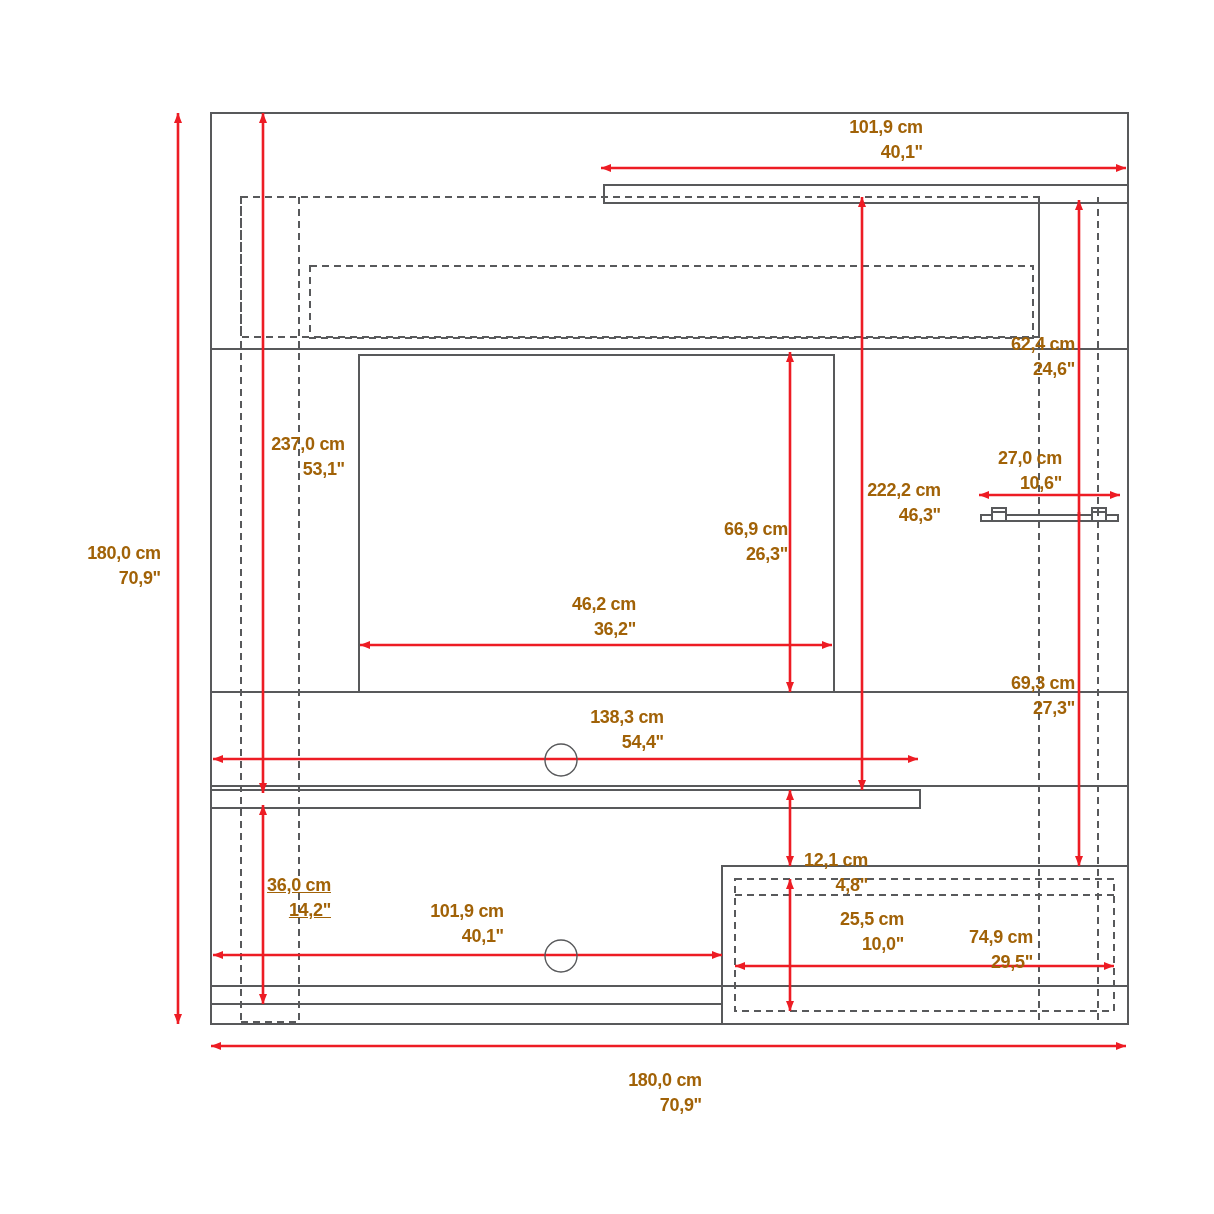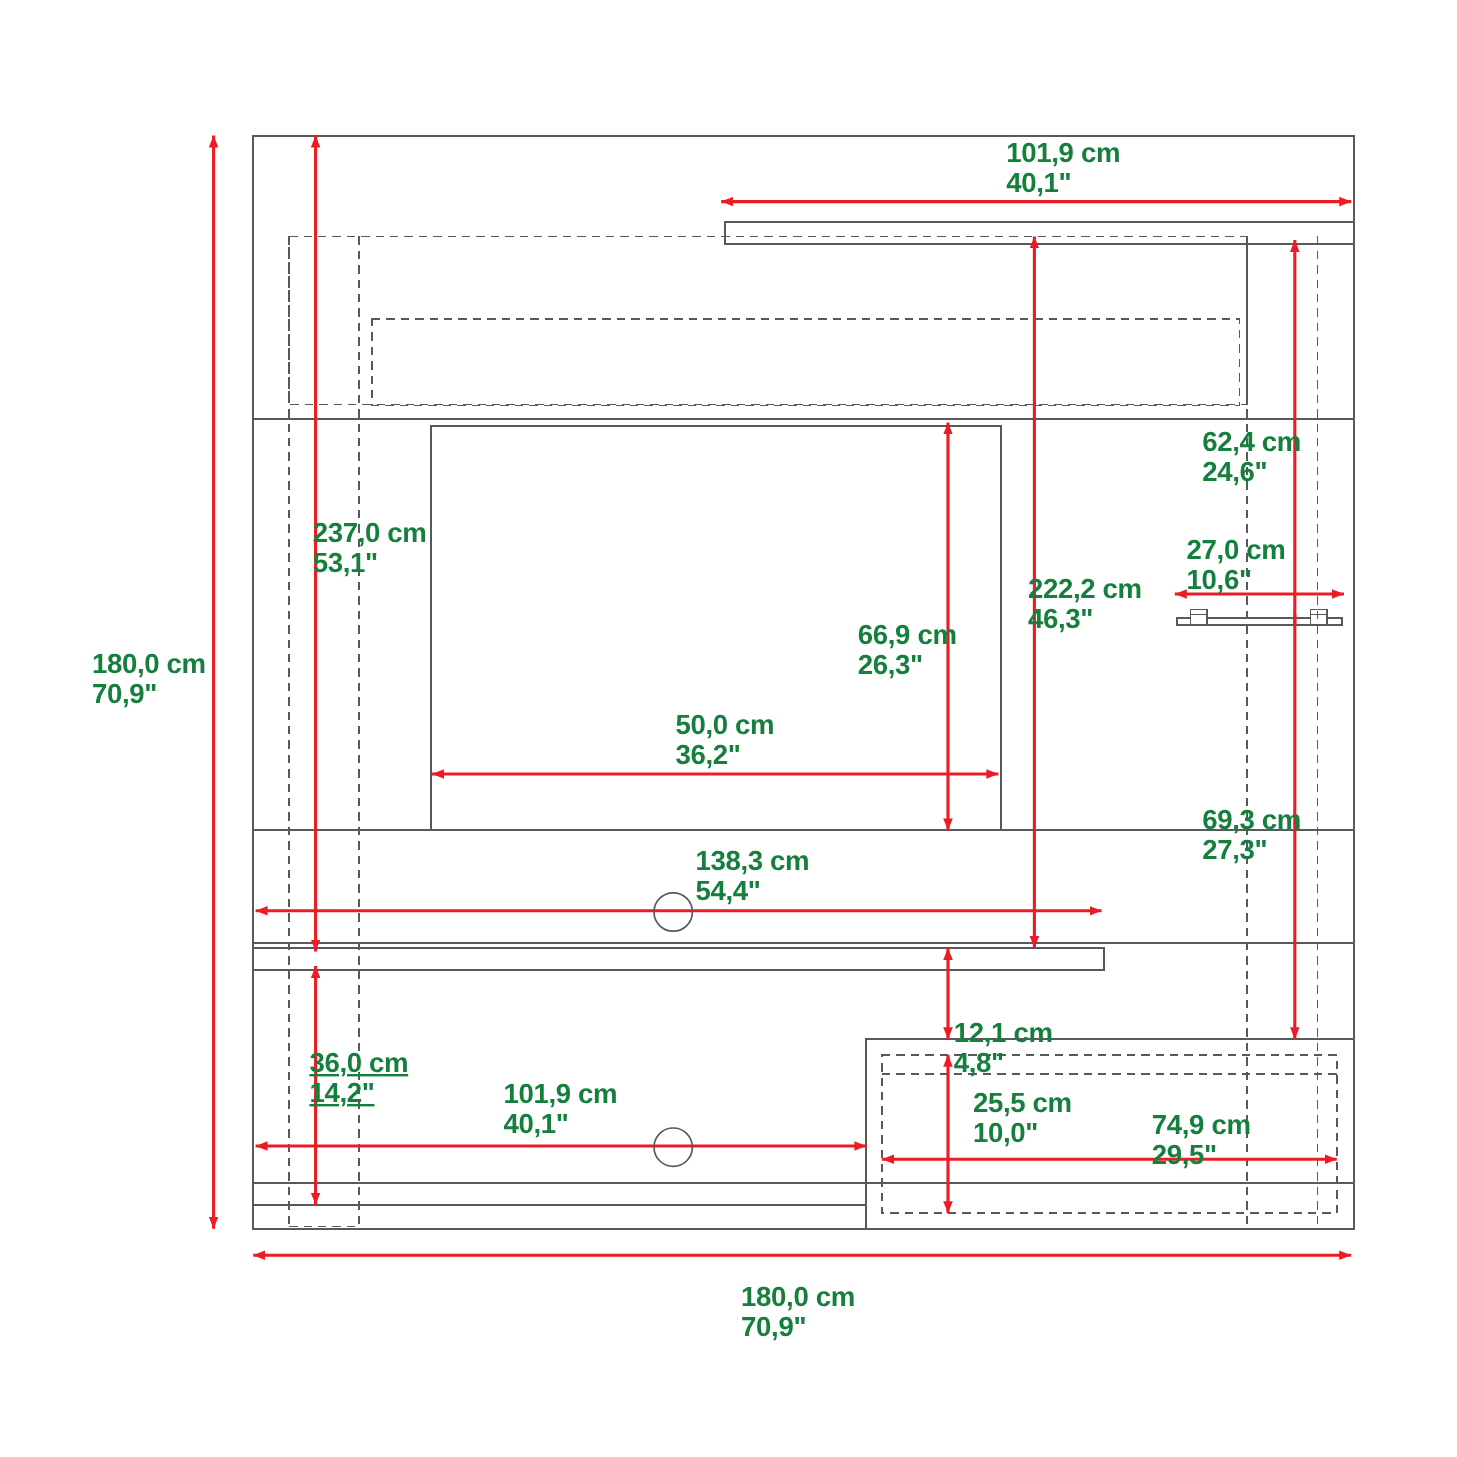--- a/index.html
+++ b/index.html
@@ -19,27 +19,27 @@
   }
   #drawing-svg {
     position: absolute;
     top: 0;
     left: 0;
     width: 1214px;
     height: 1214px;
   }
   .dim-text {
     position: absolute;
-    color: #15803d;
+    color: #a16207;
     font-family: "Liberation Sans", sans-serif;
     font-weight: bold;
-    font-size: 23px;
+    font-size: 18px;
     line-height: 25px;
     letter-spacing: -0.3px;
-    text-align: left;
+    text-align: right;
     white-space: nowrap;
     transform: translateX(-50%);
     user-select: none;
   }
   .dim-text span { display: block; }
 </style>
 </head>
 <body>
 
 <div id="drawing-root">
@@ -150,42 +150,42 @@
   <div class="dim-text" style="left:886px; top:115px;">
     <span>101,9 cm</span>
     <span>40,1"</span>
   </div>
 
   <div class="dim-text" style="left:308px; top:432px;">
     <span>237,0 cm</span>
     <span>53,1"</span>
   </div>
 
-  <div class="dim-text" style="left:1043px; top:332px;margin-top:24px;">
+  <div class="dim-text" style="left:1043px; top:332px;">
     <span>62,4 cm</span>
     <span>24,6"</span>
   </div>
 
   <div class="dim-text" style="left:1030px; top:446px;">
     <span>27,0 cm</span>
     <span>10,6"</span>
   </div>
 
   <div class="dim-text" style="left:756px; top:496px;margin-top:21px;">
     <span>66,9 cm</span>
     <span>26,3"</span>
   </div>
 
   <div class="dim-text" style="left:904px; top:478px;">
     <span>222,2 cm</span>
     <span>46,3"</span>
   </div>
 
   <div class="dim-text" style="left:604px; top:592px;">
-    <span>50,0 cm</span>
+    <span>46,2 cm</span>
     <span>36,2"</span>
   </div>
 
   <div class="dim-text" style="left:1043px; top:671px;">
     <span>69,3 cm</span>
     <span>27,3"</span>
   </div>
 
   <div class="dim-text" style="left:627px; top:705px;">
     <span>138,3 cm</span>
@@ -200,21 +200,21 @@
   <div class="dim-text" style="left:299px; top:873px;text-decoration:underline;">
     <span>36,0 cm</span>
     <span>14,2"</span>
   </div>
 
   <div class="dim-text" style="left:467px; top:899px;">
     <span>101,9 cm</span>
     <span>40,1"</span>
   </div>
 
-  <div class="dim-text" style="left:852px; top:907px;">
+  <div class="dim-text" style="left:872px; top:907px;">
     <span>25,5 cm</span>
     <span>10,0"</span>
   </div>
 
   <div class="dim-text" style="left:1001px; top:925px;">
     <span>74,9 cm</span>
     <span>29,5"</span>
   </div>
 
   <div class="dim-text" style="left:665px; top:1068px;">

